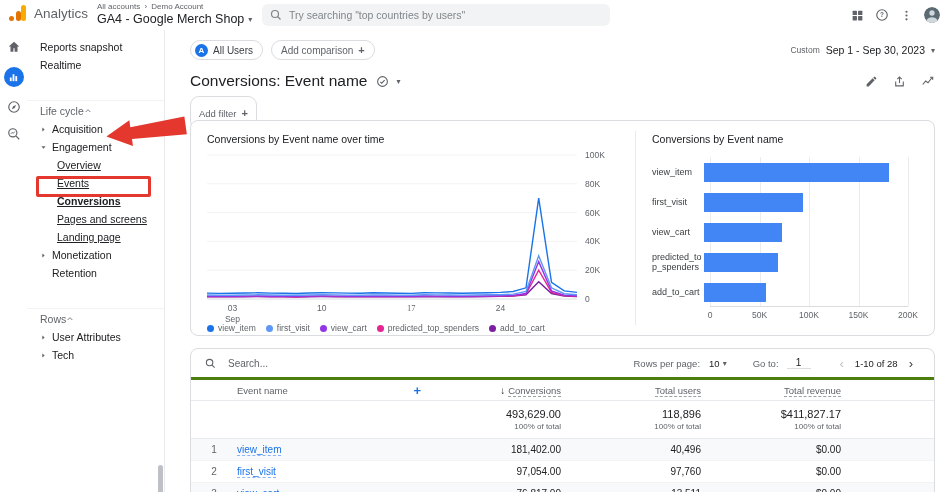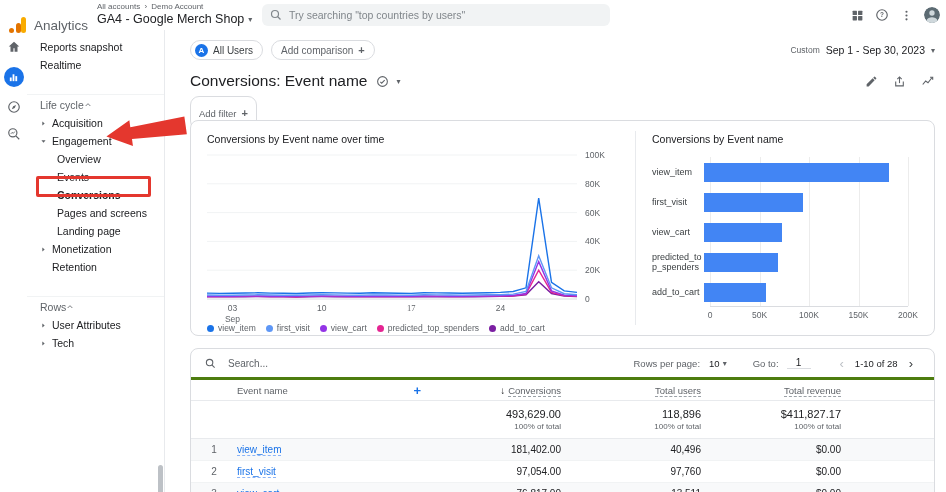--- a/index.html
+++ b/index.html
@@ -4,21 +4,21 @@
 <style>
   * { box-sizing: border-box; margin: 0; padding: 0; }
   html,body { width: 946px; height: 492px; }
   body {
     font-family: "Liberation Sans", sans-serif;
     font-size: 11px; color: #202124; background: #fff;
     position: relative; overflow: hidden;
   }
   
   .topbar { position: absolute; top:0; left:0; width:946px; height:30px; background:#fff; z-index:20; }
-  .logo { position:absolute; left:8px; top:16px; display:flex; align-items:center; gap:6px; cursor:pointer; }
+  .logo { position:absolute; left:8px; top:4px; display:flex; align-items:center; gap:6px; cursor:pointer; }
   .lm { position:relative; width:20px; height:18px; display:inline-block; }
   .lm-tall { position:absolute; right:2px; bottom:1px; width:5px; height:16px; background:#f9ab00; border-radius:2.5px; }
   .lm-mid  { position:absolute; left:8px;  bottom:1px; width:5px; height:10px; background:#e37400; border-radius:2.5px; }
   .lm-dot  { position:absolute; left:1px;  bottom:1px; width:5px; height:5px;  background:#e37400; border-radius:50%; }
   .logo-text { font-size:13.5px; color:#5f6368; }
   .account-block { position:absolute; left:97px; top:2px; }
   .breadcrumb { font-size:8px; color:#5f6368; }
   .bc-sep { margin:0 2px; }
   .property { font-size:12.5px; color:#202124; margin-top:1px; display:flex; align-items:center; gap:4px; cursor:pointer; }
   .caret { font-size:8px; color:#5f6368; }
@@ -27,24 +27,24 @@
   .searchbar input::placeholder { color:#80868b; }
   .topbar-right { position:absolute; right:6px; top:0; height:30px; display:flex; align-items:center; gap:11px; }
   .icon-btn { display:flex; align-items:center; justify-content:center; cursor:pointer; }
   .avatar { width:16px; height:16px; border-radius:50%; overflow:hidden; display:block; }
   
   .rail { position:absolute; top:30px; left:0; width:27px; height:462px; background:#fff; z-index:15; display:flex; flex-direction:column; align-items:center; padding-top:10px; gap:13px; }
   .rail-reports { width:20px; height:20px; border-radius:50%; background:#1a73e8; display:flex; align-items:center; justify-content:center; }
   
   .sidenav { position:absolute; top:30px; left:27px; width:138px; height:462px; background:#fff; border-right:1px solid #e8eaed; padding-top:8px; z-index:10; }
   .nav-item { height:18px; line-height:18px; font-size:10.5px; color:#202124; padding-left:13px; cursor:pointer; white-space:nowrap; display:flex; align-items:center; gap:5px; }
-  .nav-item.child { padding-left:30px; }
+  .nav-item.child { padding-left:30px;text-decoration:underline; }
   .nav-item.selected { font-weight:bold; }
   .nav-gap { height:8px; }
-  .nav-section { height:20px; line-height:20px; font-size:10.5px; color:#5f6368; padding:0 10px 0 13px; border-top:1px solid #f1f3f4; display:flex; align-items:center; justify-content:flex-start; cursor:pointer; margin-top:12px; }
+  .nav-section { height:20px; line-height:20px; font-size:10.5px; color:#5f6368; padding:0 10px 0 13px; border-top:1px solid #f1f3f4; display:flex; align-items:center; justify-content:flex-start; cursor:pointer; margin-top:18px; }
   .nav-scroll { position:absolute; right:1px; top:435px; width:5px; height:56px; background:#bdc1c6; border-radius:3px; }
   
   .main { position:absolute; top:30px; left:165px; width:781px; height:462px; background:#fff; overflow:hidden; }
   .chips-row { position:absolute; top:10px; left:25px; right:11px; display:flex; align-items:center; gap:8px; }
   .chip { height:20px; border:1px solid #dadce0; border-radius:12px; display:flex; align-items:center; gap:5px; padding:0 9px 0 4px; font-size:10px; color:#3c4043; cursor:pointer; background:#fff; }
   .chip-badge { width:13px; height:13px; border-radius:50%; background:#1a73e8; color:#fff; font-size:8px; font-weight:bold; display:flex; align-items:center; justify-content:center; }
   .chip.add { padding:0 9px; color:#5f6368; }
   .plus-ic { color:#5f6368; font-size:11px; font-weight:bold; }
   .date-block { margin-left:auto; display:flex; align-items:center; gap:6px; cursor:pointer; }
   .date-custom { font-size:8.5px; color:#5f6368; }

